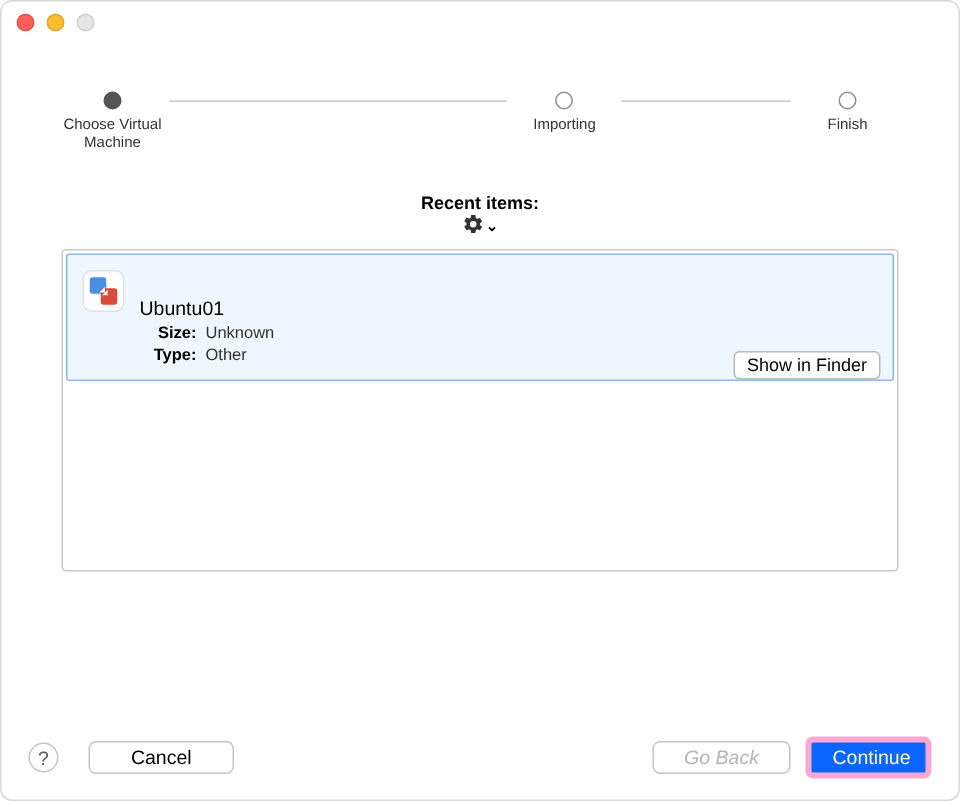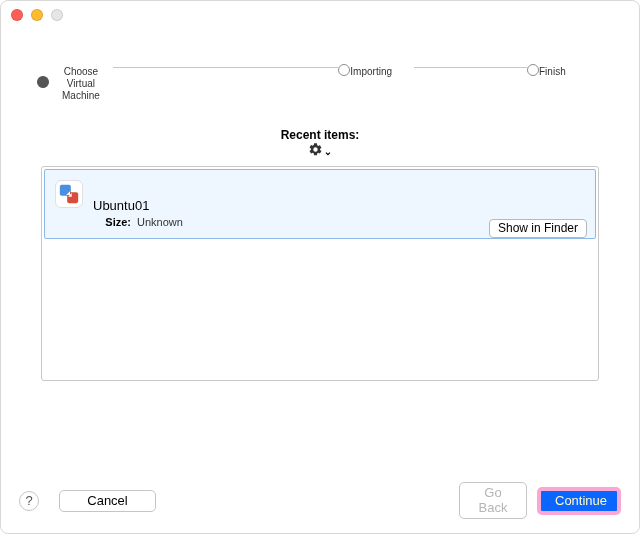--- a/index.html
+++ b/index.html
@@ -38,21 +38,21 @@
     margin-top: 16px;
   }
 
   
   .stepper {
     display: flex; align-items: flex-start; justify-content: center;
     margin-top: 32px;
     padding: 0 36px;
   }
   .step {
-    display: flex; align-items: center;
+    display: flex; flex-direction: column; align-items: center;
     width: 76px;
   }
   .step-dot {
     width: 12px; height: 12px; border-radius: 50%;
     background: #fff;
     border: 1px solid #8e8e8e;
   }
   .step.active .step-dot {
     background: #555; border-color: #555;
   }
@@ -152,21 +152,21 @@
     font-size: 13px; color: #555;
   }
   .footer .cancel { width: 97px; margin-left: 10px; }
   .footer-spacer { flex: 1; }
   .primary {
     background: #0a66ff;
     border: 4px solid #f9a8d4;
     color: #fef9c3;
     width: 84px;
   }
-  .goback { width: 68px; }
+  .goback { width: 92px; font-style: italic; }
 </style>
 </head>
 <body>
 
 <div class="window">
 
   <div class="titlebar">
     <div class="tl-btn tl-close"></div>
     <div class="tl-btn tl-min"></div>
     <div class="tl-btn tl-zoom"></div>
@@ -213,20 +213,24 @@
           <path d="M9 13 L13 9 L13 13 Z" fill="#fff"></path>
           <path d="M15 11 L11 15 L15 15 Z" fill="#fff"></path>
         </svg>
       </div>
       <div class="item-body">
         <div class="item-name">Ubuntu01</div>
         <div class="item-row">
           <div class="item-key">Size:</div>
           <div class="item-val">Unknown</div>
         </div>
+        <div class="item-row">
+          <div class="item-key">Type:</div>
+          <div class="item-val">Other</div>
+        </div>
       </div>
       <button class="show-in-finder">Show in Finder</button>
     </div>
   </div>
 
 
   <div class="footer">
     <div class="help">
       <span>?</span>
     </div>

